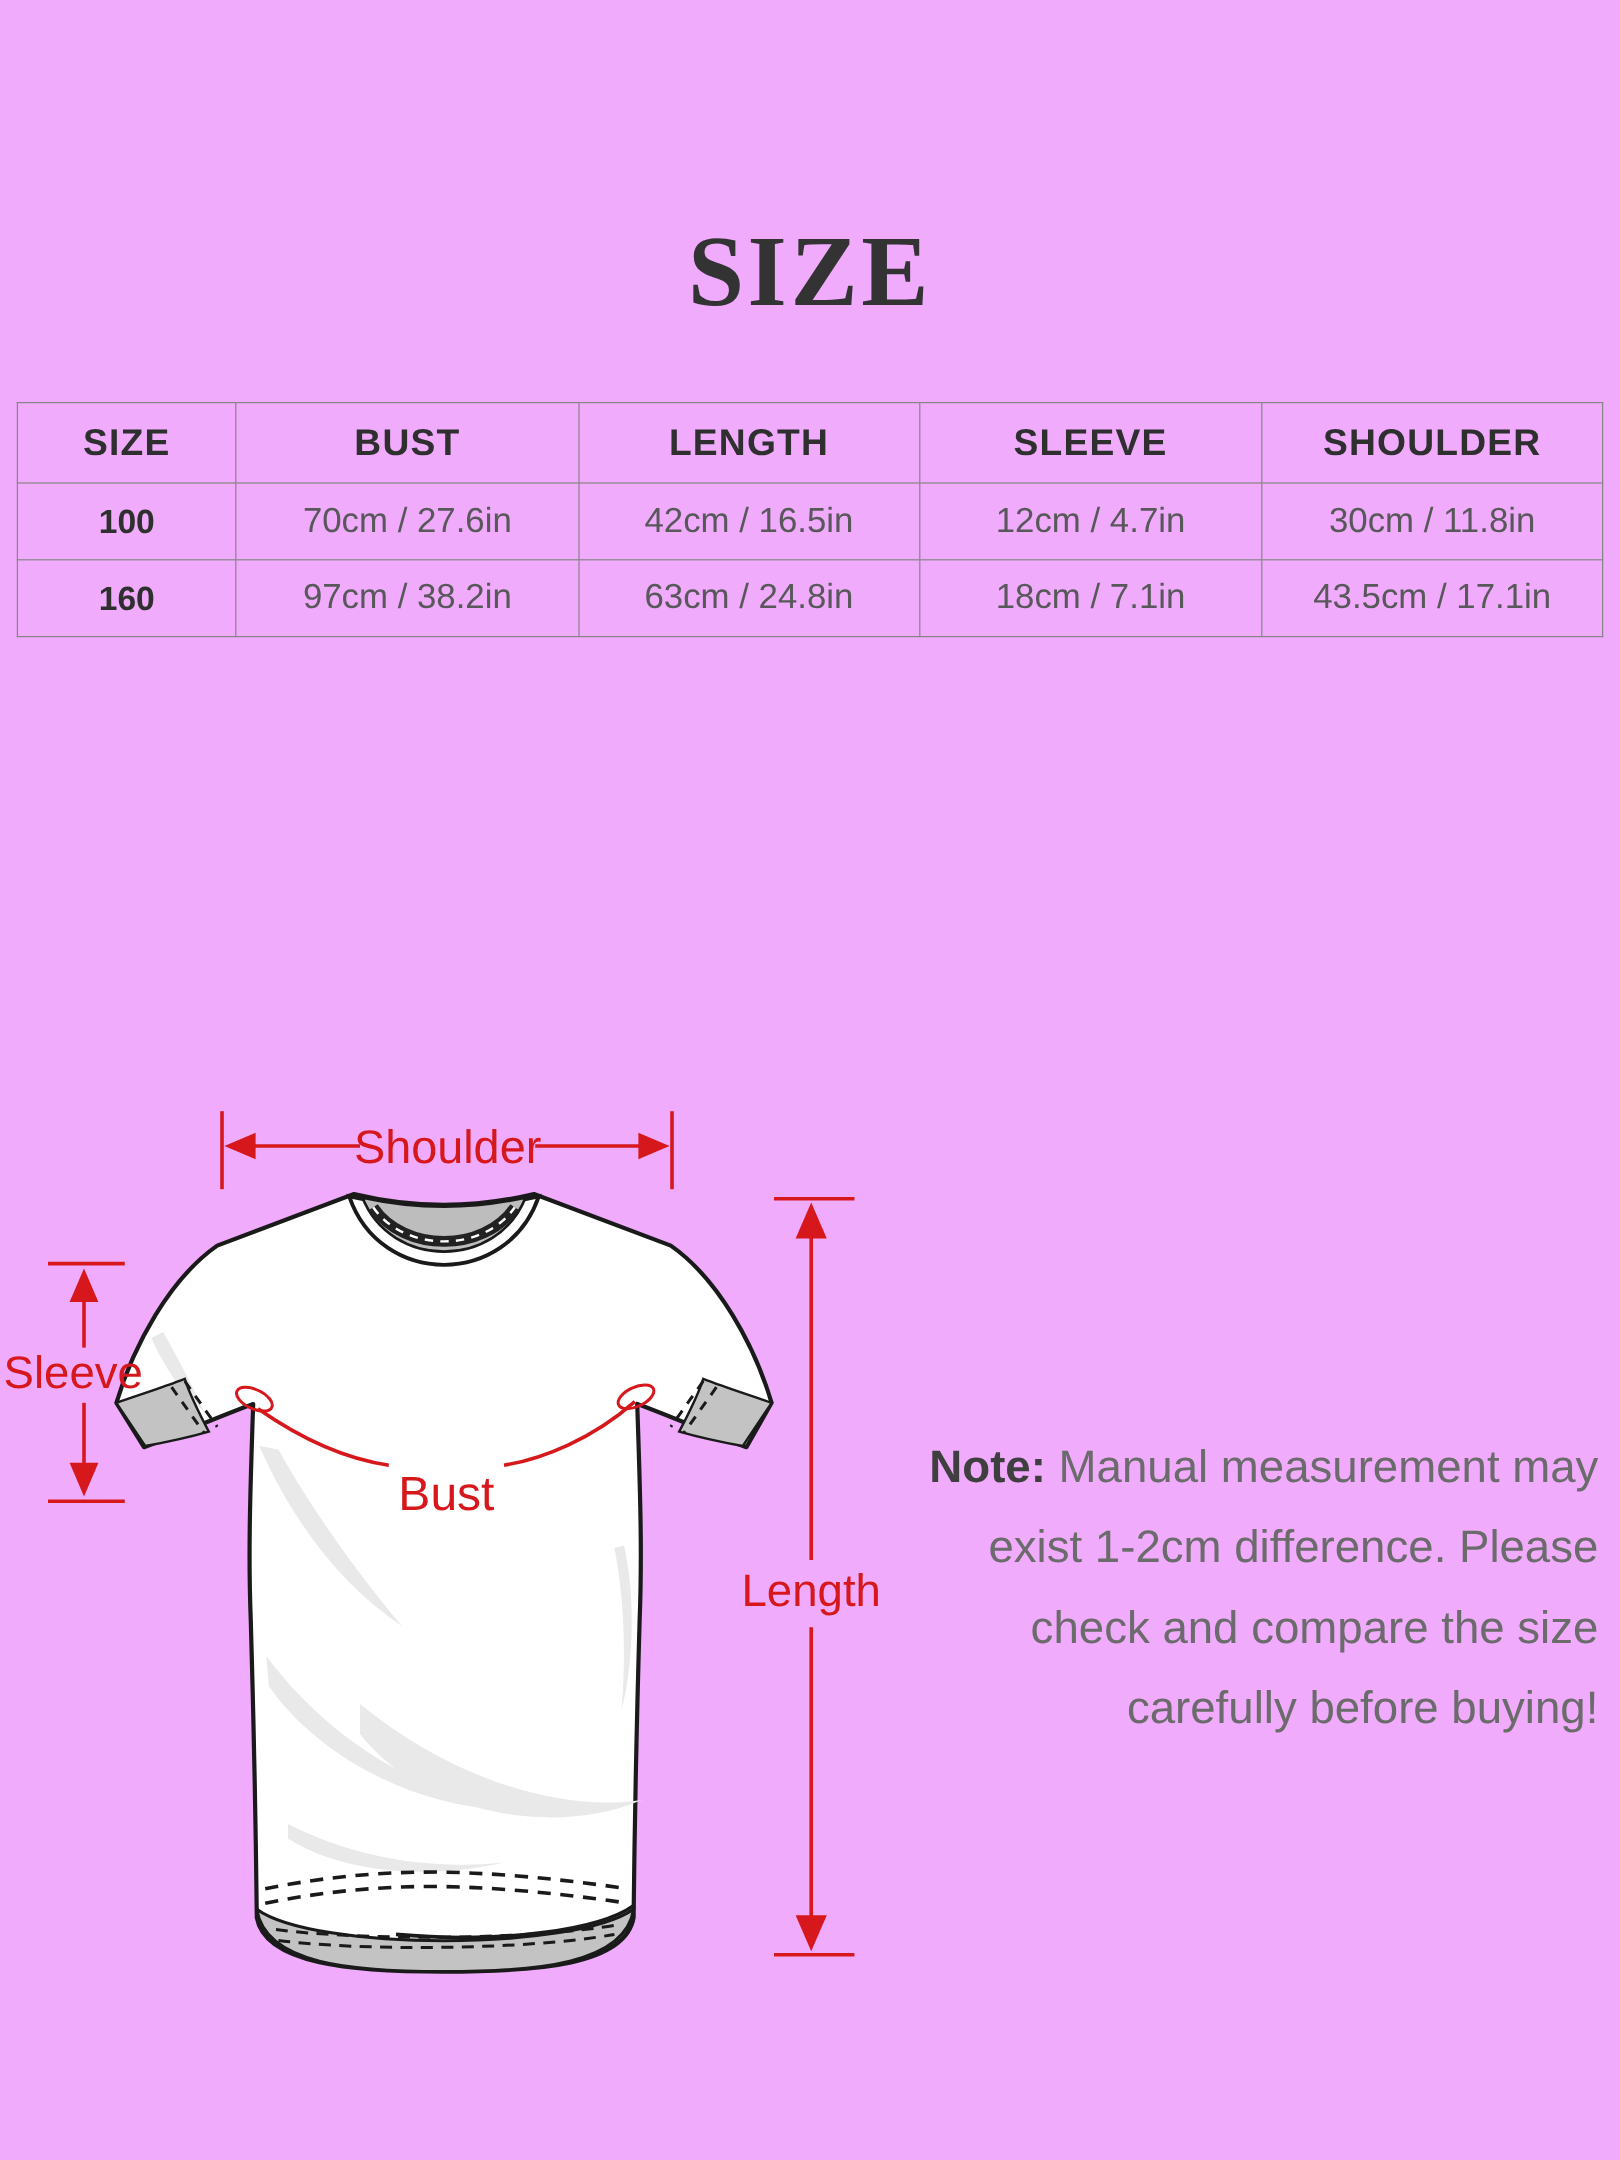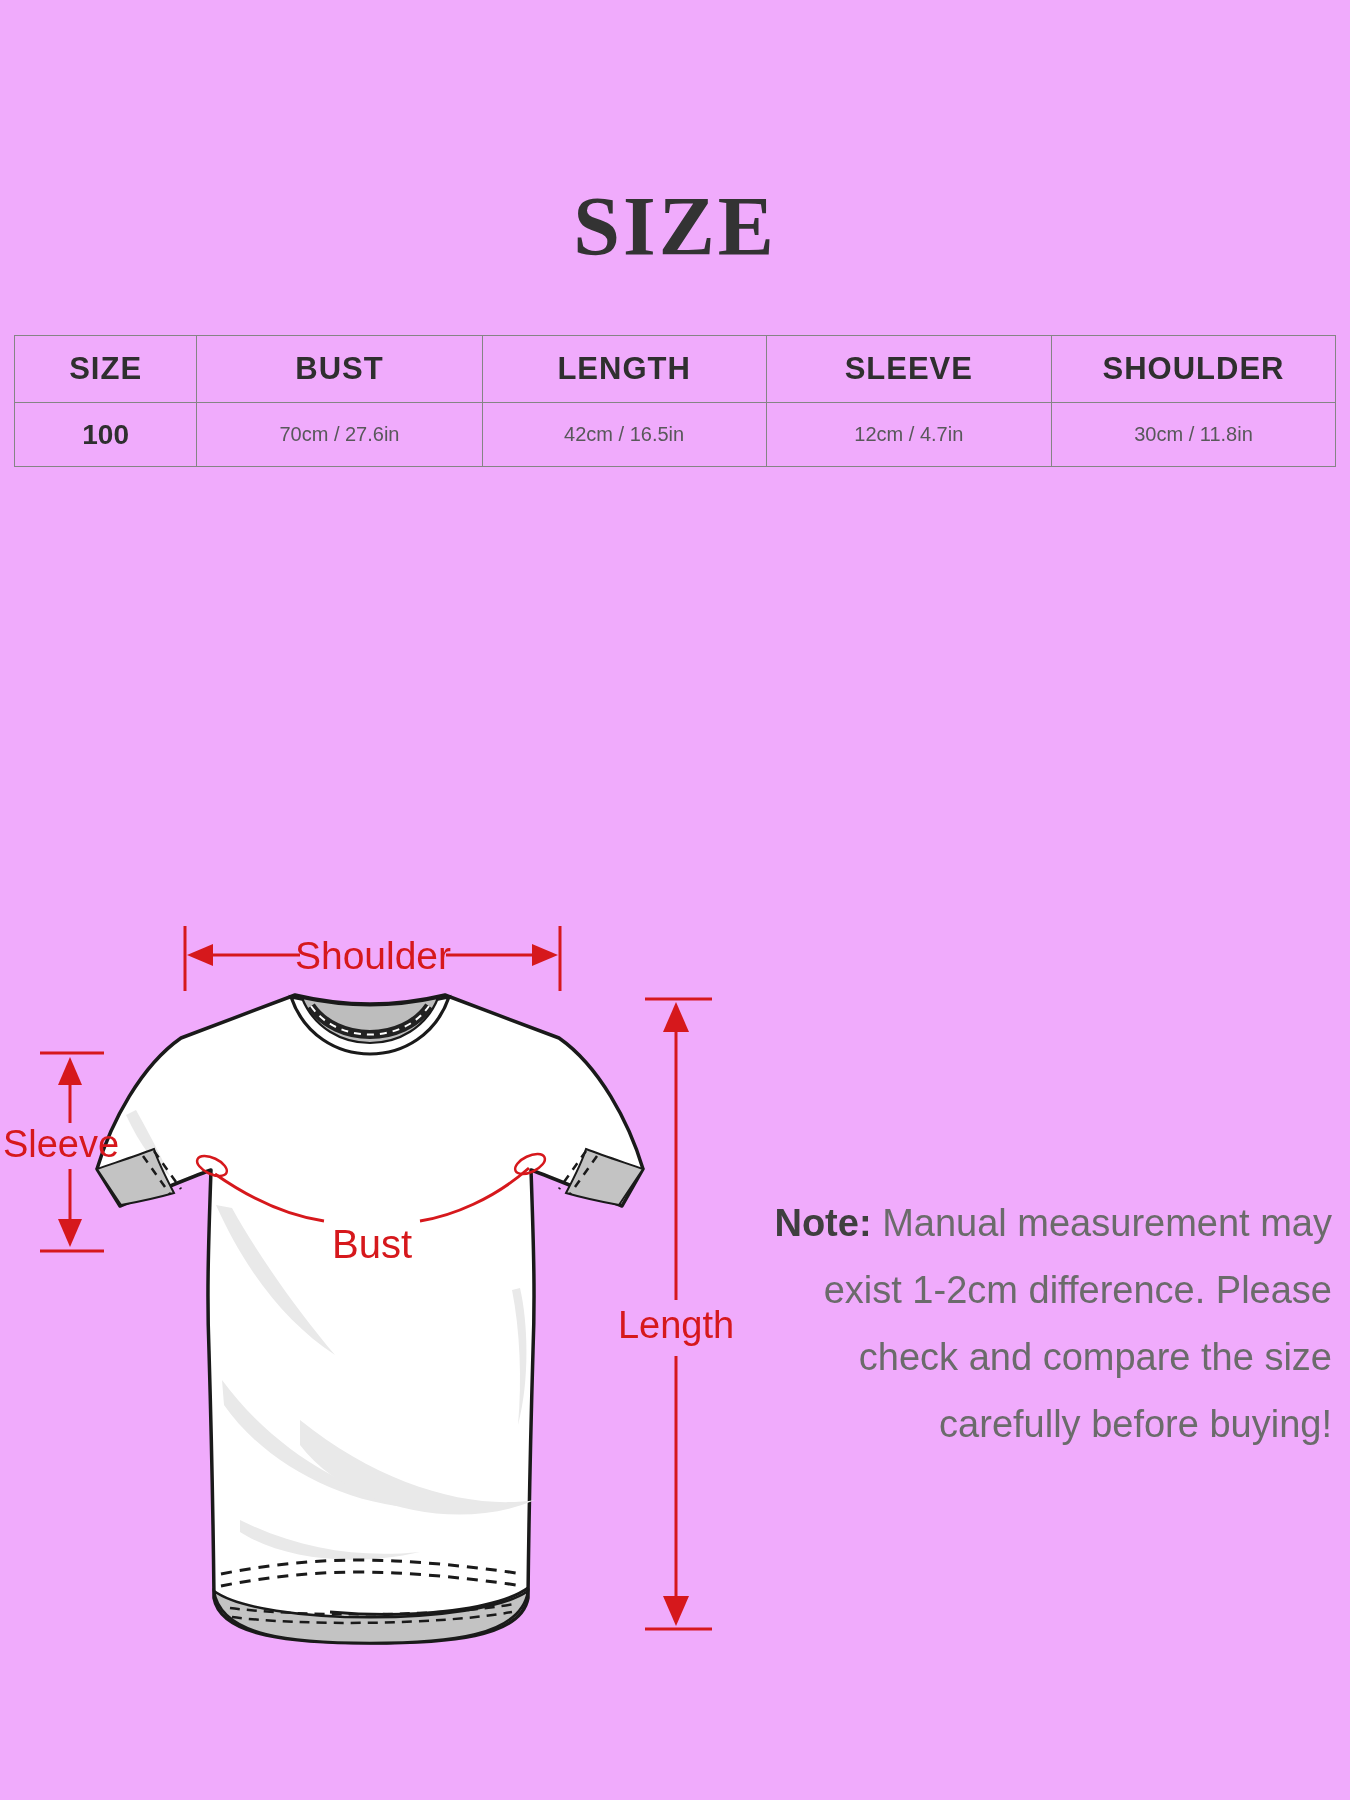--- a/index.html
+++ b/index.html
@@ -19,21 +19,21 @@
     width:100%; border-collapse:collapse; table-layout:fixed;
     border:1px solid #858585;
   }
   #size-table th, #size-table td {
     border:1px solid #858585; text-align:center; vertical-align:middle;
     padding:0; overflow:hidden; white-space:nowrap;
   }
   #size-table th {
     height:66px; font-size:31px; font-weight:700; color:#2f2f2f; letter-spacing:1px;
   }
-  #size-table td { height:63px; font-size:20px; color:#58585a; }
+  #size-table td { height:63px; font-size:29px; color:#58585a; }
   #size-table td.size-col { font-weight:700; color:#2f2f2f; font-size:28px; }
   #size-table col.c0 { width:13.8%; }
   #size-table col.c1 { width:21.6%; }
   #size-table col.c2 { width:21.5%; }
   #size-table col.c3 { width:21.6%; }
   #size-table col.c4 { width:21.5%; }
   
   #diagram { position:absolute; left:0; top:860px; width:760px; height:800px; }
   
   #note {
@@ -67,20 +67,27 @@
             <th>SHOULDER</th>
           </tr>
         </thead>
       <tbody>
           <tr>
             <td class="size-col">100</td>
             <td>70cm / 27.6in</td>
             <td>42cm / 16.5in</td>
             <td>12cm / 4.7in</td>
             <td>30cm / 11.8in</td>
+          </tr>
+          <tr>
+            <td class="size-col">160</td>
+            <td>97cm / 38.2in</td>
+            <td>63cm / 24.8in</td>
+            <td>18cm / 7.1in</td>
+            <td>43.5cm / 17.1in</td>
           </tr>
         </tbody>
     </table>
   </div>
 
   <svg id="diagram" viewBox="0 0 760 800" xmlns="http://www.w3.org/2000/svg">
 
     <path d="M295,135 Q370,153 445,135
          L559,178
          C599,206 629,262 643,309

